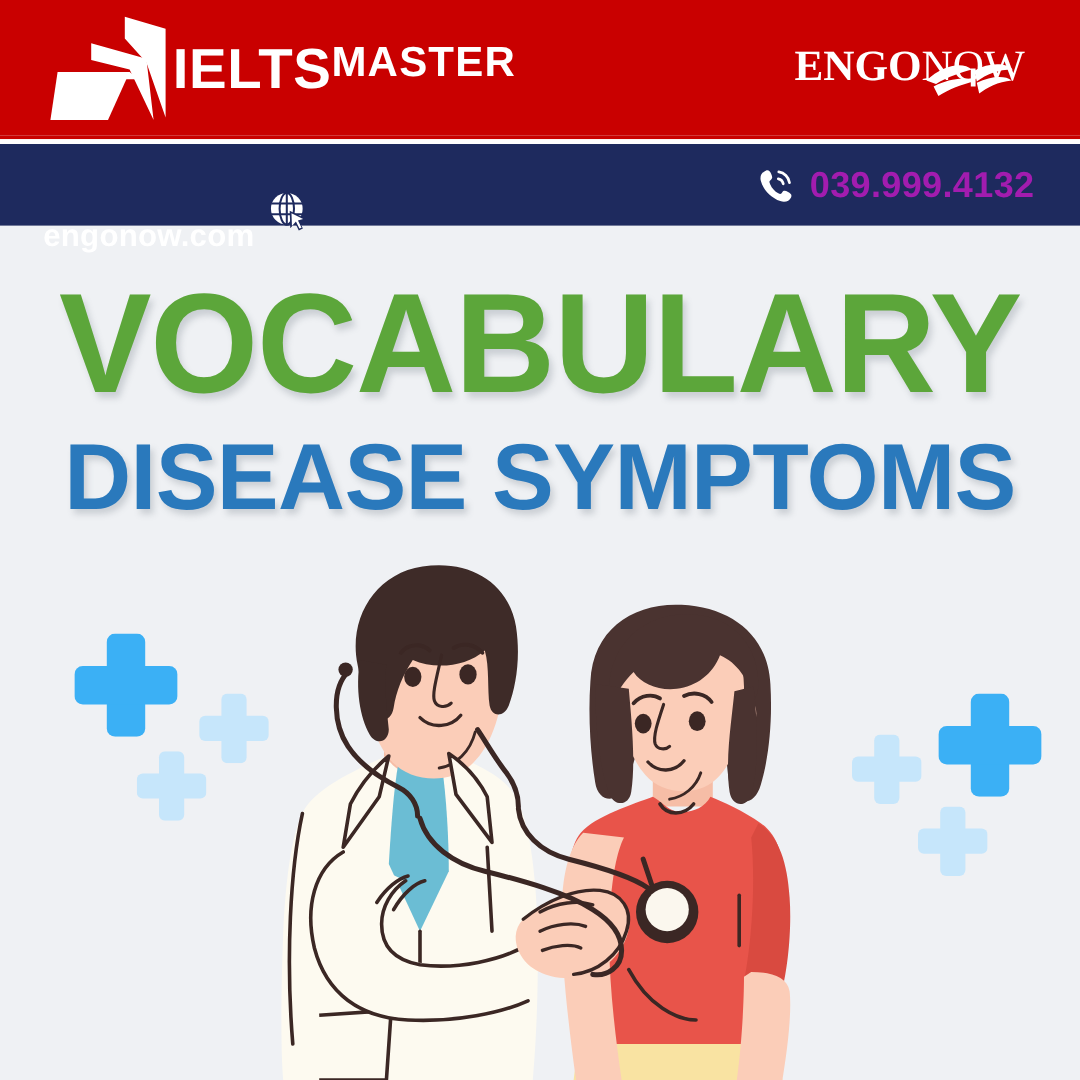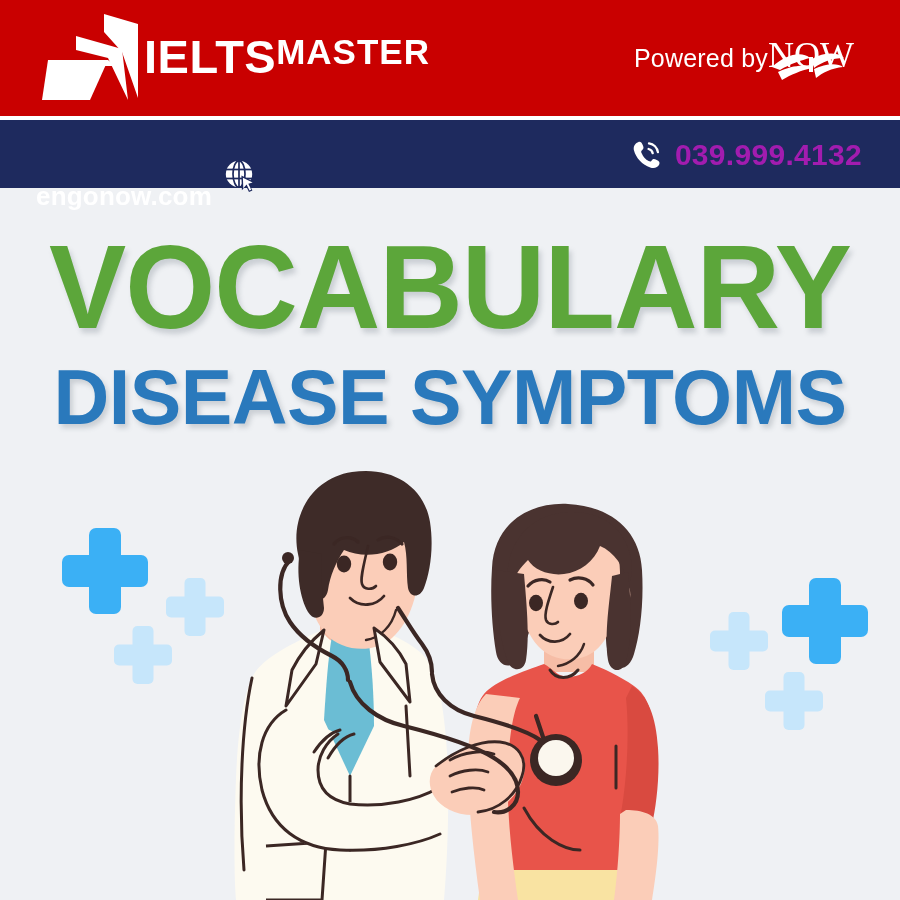--- a/index.html
+++ b/index.html
@@ -196,21 +196,21 @@
       <polygon fill="#ffffff" points="12,50 72,50 54,90 6,90"></polygon>
       <polygon fill="#ffffff" points="12,50 72,50 80,56 20,56"></polygon>
     </svg>
     <span class="brand-words">
       <span class="brand-ielts">IELTS</span>
       <span class="brand-master">MASTER</span>
     </span>
   </div>
 
   <div class="powered">
-    <span class="powered-by">Powered by</span>
+    <span class="powered-engo">ENGO</span>
     <span class="powered-now">NOW</span>
     <svg class="swoosh" viewBox="0 0 80 42">
       <path fill="#ffffff" d="M6 19 C20 6, 36 3, 44 10 C36 12, 24 16, 14 22 Z"></path>
       <path fill="#ffffff" d="M46 11 C58 4, 72 4, 78 10 C66 10, 56 14, 48 20 Z"></path>
       <path fill="#ffffff" d="M12 24 C26 17, 40 16, 46 20 C36 22, 24 27, 16 32 Z"></path>
       <path fill="#ffffff" d="M48 21 C60 15, 72 15, 77 19 C66 20, 56 25, 50 30 Z"></path>
       <path fill="#ffffff" d="M43 9 L47 9 L47 24 L43 24 Z"></path>
     </svg>
   </div>
 

